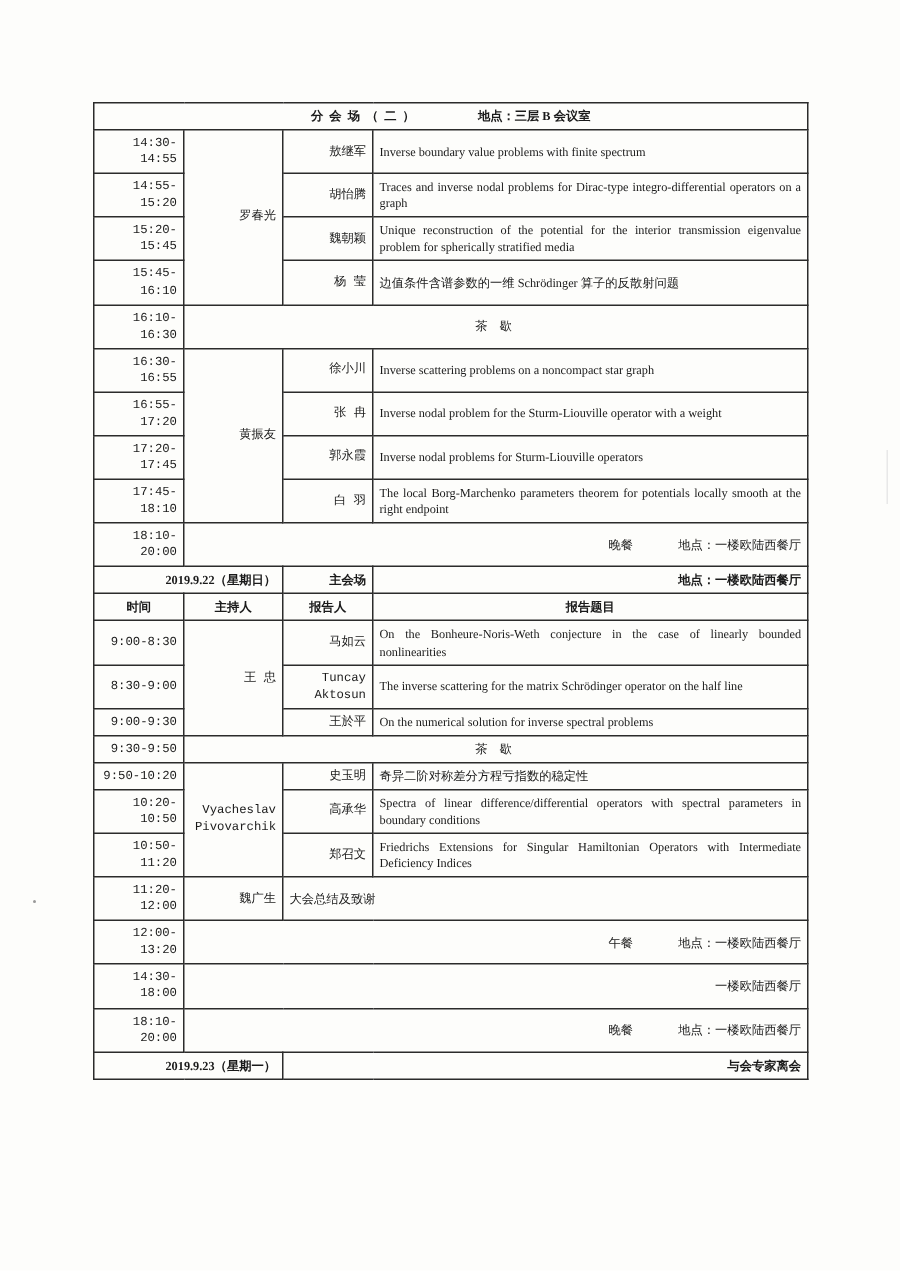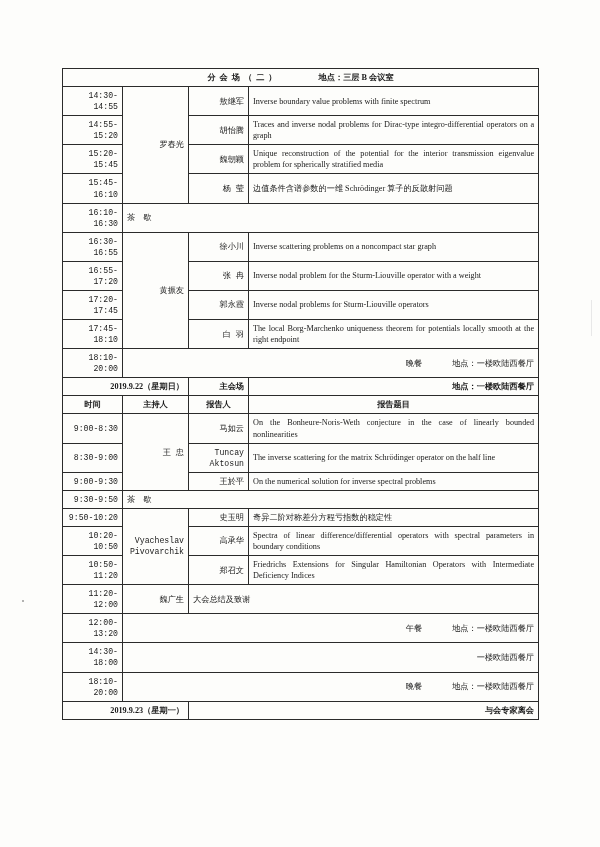--- a/index.html
+++ b/index.html
@@ -52,20 +52,21 @@
   .bandrow td {
     font-weight: bold;
     font-size: 8.6px;
     padding-top: 4px;
     padding-bottom: 4px;
     text-align: right;
   }
   .center { text-align: right; font-family: Liberation Mono, monospace; }
   .justify { text-align: justify; margin-top: 44px; }
   .break-head {
+    text-align: center;
     letter-spacing: 3px;
     font-size: 8.6px;
   }
   .meal {
     text-align: right;
     font-size: 8.6px;
   }
   .meal .gap { display: inline-block; width: 26px; }
   .date-cell {
     font-weight: bold;
@@ -158,21 +159,21 @@
           <td class="justify">Inverse nodal problem for the Sturm-Liouville operator with a weight</td>
         </tr>
         <tr>
           <td class="center">17:20-17:45</td>
           <td class="center">郭永霞</td>
           <td class="justify">Inverse nodal problems for Sturm-Liouville operators</td>
         </tr>
         <tr>
           <td class="center">17:45-18:10</td>
           <td class="center">白 羽</td>
-          <td class="justify">The local Borg-Marchenko uniqueness theorem for potentials locally smooth at the right endpoint</td>
+          <td class="justify">The local Borg-Marchenko parameters theorem for potentials locally smooth at the right endpoint</td>
         </tr>
 
         <tr>
           <td class="center">18:10-20:00</td>
           <td colspan="3" class="meal">
             <span>晚餐</span>
             <span class="gap"></span>
             <span>地点：</span><span>一楼欧陆西餐厅</span>
           </td>
         </tr>

